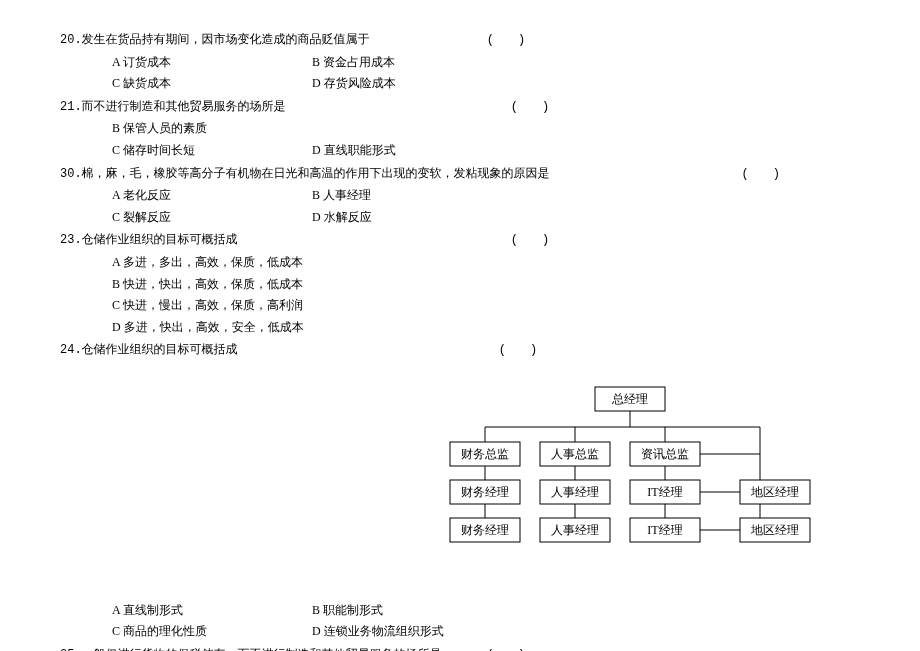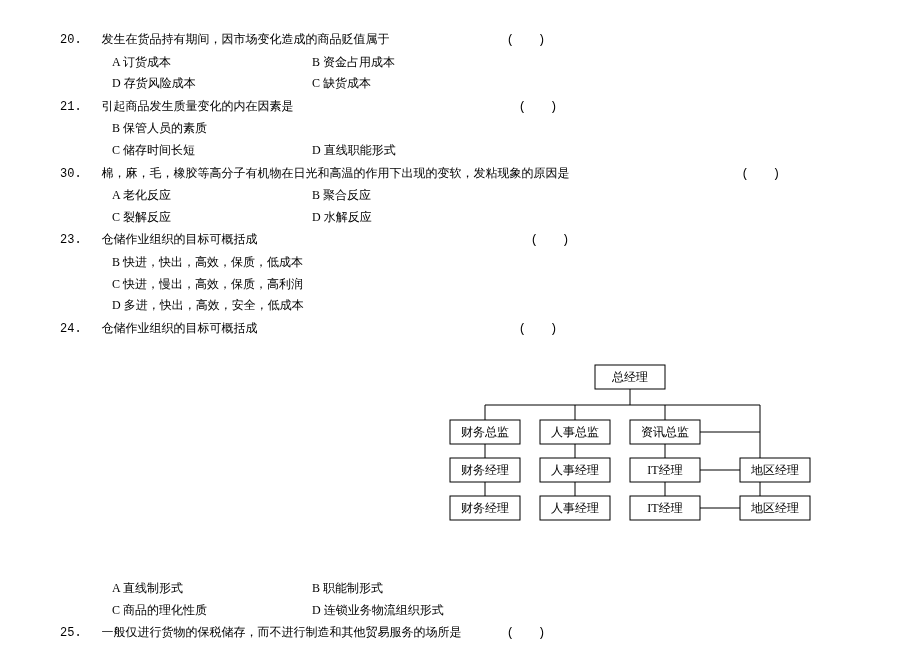--- a/index.html
+++ b/index.html
@@ -18,21 +18,20 @@
     .q-line {
       display: flex;
       align-items: baseline;
       font-family: Liberation Mono, monospace;
     }
     .q-num {
       white-space: nowrap;
     }
     .q-text {
       flex: 1;
-      margin-left: 20px;
     }
     .paren {
       white-space: pre;
     }
     .options {
       padding-left: 52px;
     }
     .opt-row {
       display: flex;
     }
@@ -65,31 +64,31 @@
       <span>发生在货品持有期间，因市场变化造成的商品贬值属于</span>
       <span class="paren" style="margin-left:110px;">(　　)</span>
     </span>
   </div>
   <div class="options">
     <div class="opt-row">
       <span class="opt-col">A 订货成本</span>
       <span class="opt-col">B 资金占用成本</span>
     </div>
     <div class="opt-row">
+      <span class="opt-col">C 缺货成本</span>
       <span class="opt-col">D 存货风险成本</span>
-      <span class="opt-col">C 缺货成本</span>
     </div>
   </div>
 </div>
 
 <div class="question">
   <div class="q-line">
     <span class="q-num">21.</span>
     <span class="q-text">
-      <span>引起商品发生质量变化的内在因素是</span>
+      <span>而不进行制造和其他贸易服务的场所是</span>
       <span class="paren" style="margin-left:218px;">(　　)</span>
     </span>
   </div>
   <div class="options">
     <div class="opt-row">
       <span class="opt-col">B 保管人员的素质</span>
     </div>
     <div class="opt-row">
       <span class="opt-col">C 储存时间长短</span>
       <span class="opt-col">D 直线职能形式</span>
@@ -101,38 +100,39 @@
   <div class="q-line">
     <span class="q-num">30.</span>
     <span class="q-text">
       <span>棉，麻，毛，橡胶等高分子有机物在日光和高温的作用下出现的变软，发粘现象的原因是</span>
     </span>
     <span class="paren q22-paren">(　　)</span>
   </div>
   <div class="options">
     <div class="opt-row">
       <span class="opt-col">A 老化反应</span>
-      <span class="opt-col">B 聚合反应</span>
+      <span class="opt-col">B 人事经理</span>
     </div>
     <div class="opt-row">
       <span class="opt-col">C 裂解反应</span>
       <span class="opt-col">D 水解反应</span>
     </div>
   </div>
 </div>
 
 <div class="question">
   <div class="q-line">
     <span class="q-num">23.</span>
     <span class="q-text">
       <span>仓储作业组织的目标可概括成</span>
       <span class="paren" style="margin-left:266px;">(　　)</span>
     </span>
   </div>
   <div class="options">
+    <div class="opt-full">A 多进，多出，高效，保质，低成本</div>
     <div class="opt-full">B 快进，快出，高效，保质，低成本</div>
     <div class="opt-full">C 快进，慢出，高效，保质，高利润</div>
     <div class="opt-full">D 多进，快出，高效，安全，低成本</div>
   </div>
 </div>
 
 <div class="question">
   <div class="q-line">
     <span class="q-num">24.</span>
     <span class="q-text">

